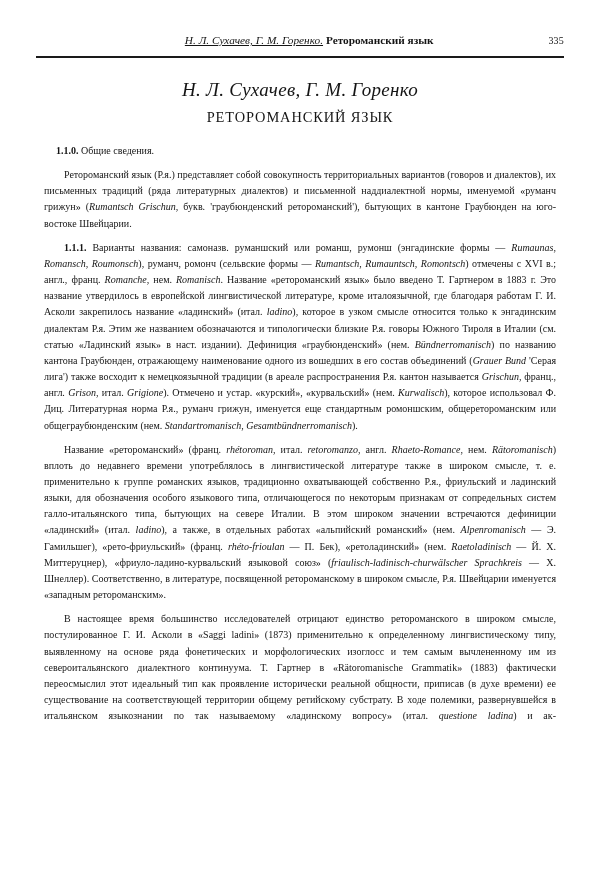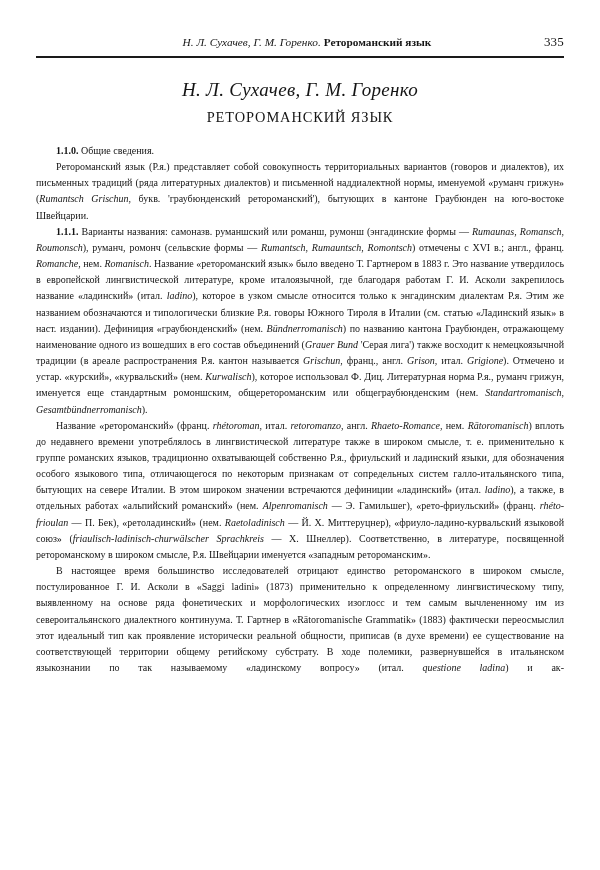--- a/index.html
+++ b/index.html
@@ -35,27 +35,28 @@
     font-size: 11.3px;
   }
   .runhead-center {
     flex: 1 1 auto;
     text-align: center;
     white-space: nowrap;
     padding-left: 34px;
   }
   .runhead-authors {
     font-style: italic;
+    text-decoration: underline;
   }
   .runhead-title {
     font-weight: bold;
   }
   .runhead-page {
     flex: 0 0 auto;
-    font-size: 13px;
+    font-size: 10px;
     letter-spacing: .2px;
   }
   .rule {
     position: absolute;
     left: 36px;
     right: 36px;
     top: 56px;
     height: 2px;
     background: #1a1a1a;
   }
@@ -86,21 +87,21 @@
     position: absolute;
     left: 36px;
     top: 143px;
     width: 528px;
     font-size: 10px;
     line-height: 16.15px;
     text-align: justify;
     text-align-last: left;
   }
   .body p {
-    margin: 0;
+    margin: 8px;
     text-indent: 20px;
     text-align: justify;
     text-align-last: left;
   }
   .body p.lastjust { text-align-last: justify; }
   i, .it { font-style: italic; }
   .sec {
     font-weight: bold;
   }
   .heading-line {

